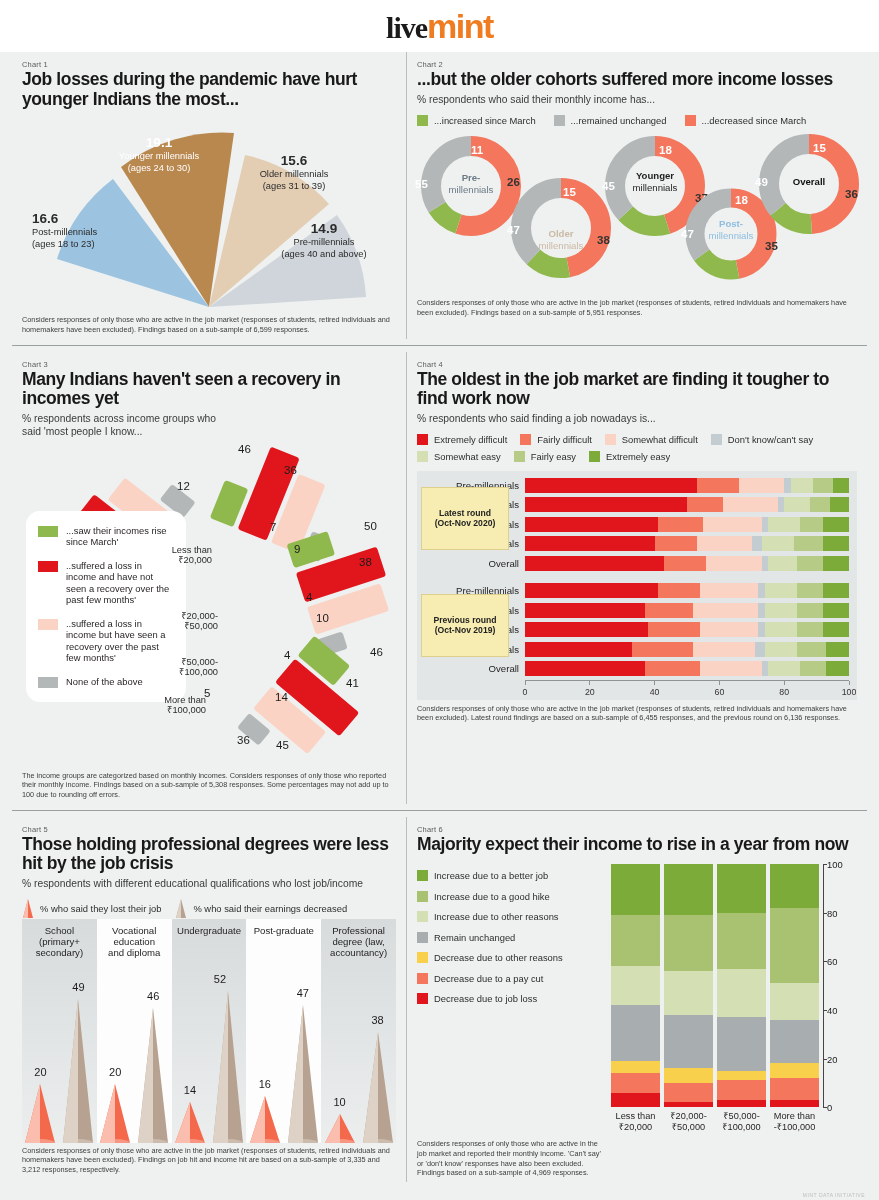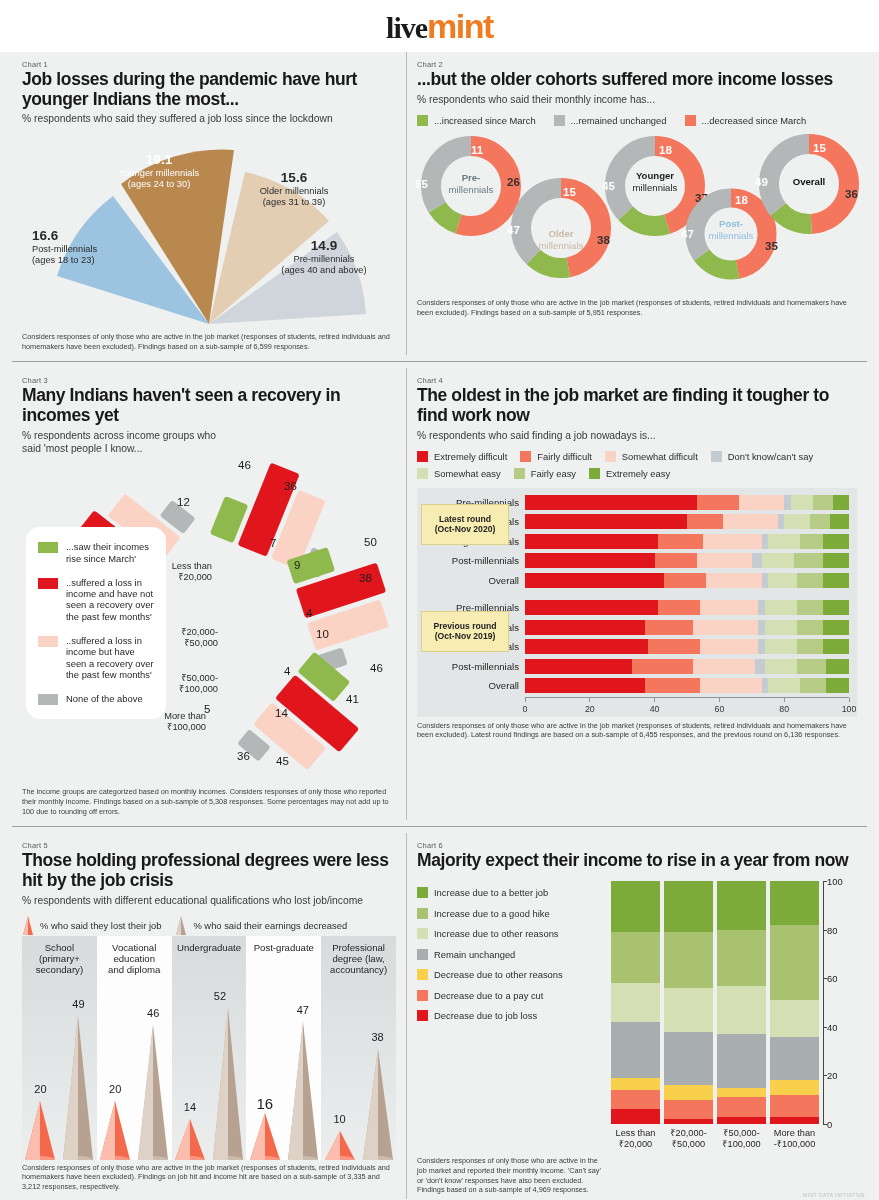--- a/index.html
+++ b/index.html
@@ -35,36 +35,36 @@
 
   
   .donuts { position:relative; height:170px; }
   .donut { position:absolute; }
   .dlab { position:absolute; text-align:center; font-size:9.6px; line-height:1.18; }
   .dnum { position:absolute; font-size:11.5px; font-weight:700; }
 
   
   .rose { position:relative; height:330px; }
   .rose svg { position:absolute; left:0; top:0; }
-  .rlegend { position:absolute; left:4px; top:72px; width:140px; background:#fff;
+  .rlegend { position:absolute; left:4px; top:72px; width:160px; background:#fff;
              border-radius:14px; padding:14px 12px; }
   .rlegend .item { display:flex; gap:8px; margin-bottom:13px; font-size:9.4px; line-height:1.2; }
   .rlegend .item:last-child{margin-bottom:0}
   .rlegend .sw2 { width:20px; height:11px; flex:none; margin-top:1px; }
   .rlab { position:absolute; font-size:9.3px; line-height:1.18; text-align:right; color:#2b2b2b;}
   .rnum { position:absolute; font-size:11.5px; color:#1c1c1c; }
 
   
   .c4plot { position:relative; background:#e3e6e6; padding:6px 0 0 0; }
   .barrow { display:flex; align-items:center; height:17px; margin-bottom:2.5px; }
   .barlbl { width:108px; text-align:right; padding-right:6px; font-size:9.6px; color:#1f1f1f; }
   .bar { flex:1; display:flex; height:15px; margin-right:8px; }
   .bar span { display:block; height:100%; }
   .callout { position:absolute; left:4px; width:88px; background:#f7edb2; border:1px solid #ded08a;
-             font-size:8.6px; line-height:1.25; padding:9px 5px; text-align:center; font-weight:700; color:#222;}
+             font-size:8.6px; line-height:1.25; padding:20px 5px; text-align:center; font-weight:700; color:#222;}
   .callout:after{content:"";position:absolute;right:-10px;top:50%;margin-top:-10px;border:10px solid transparent;border-left-color:#f7edb2;}
   .axis4 { display:flex; margin-left:108px; margin-right:8px; position:relative; height:16px; }
   .axis4 .t { position:absolute; font-size:8.8px; color:#333; transform:translateX(-50%); top:3px;}
   .axisline { margin-left:108px; margin-right:8px; border-top:1px solid #8e9494; position:relative; height:4px;}
   .axisline i { position:absolute; top:0; width:1px; height:4px; background:#8e9494; }
 
   
   .cones { display:flex; height:224px; position:relative; }
   .conecol { flex:1; position:relative; }
   .conecol .cap { position:absolute; top:0; left:0; right:0; text-align:center; font-size:9.6px;
@@ -95,21 +95,20 @@
     <span class="live">live</span><span class="mint">mint</span>
   </div>
 </div>
 
 <div class="sheet">
 <div class="grid">
 
   <div class="panel">
     <div class="chartno">Chart 1</div>
     <h2>Job losses during the pandemic have hurt younger Indians the most...</h2>
-    <div class="sub">% respondents who said they suffered a job loss since the lockdown</div>
     <div class="fanwrap">
       <svg width="374" height="200" viewBox="0 0 374 200">
         <g transform="translate(187,196)">
           <path fill="#9cc3e0" d="M0,0 L-152,-48 A160,160 0 0 1 -96,-128 Z"></path>
           <path fill="#b9884f" d="M0,0 L-88,-140 A166,166 0 0 1 25,-174 Z"></path>
           <path fill="#e3cdb3" d="M0,0 L36,-152 A158,158 0 0 1 120,-103 Z"></path>
           <path fill="#cfd5da" d="M0,0 L128,-92 A158,158 0 0 1 157,-10 Z"></path>
         </g>
       </svg>
       <div class="fanlbl" style="left:10px; top:100px; width:140px; text-align:left;">
@@ -624,21 +623,21 @@
                   <polygon points="17,0 17,152 2,152" fill="#ded1c6"></polygon>
                   <ellipse cx="17" cy="152" rx="15" ry="4" fill="#ded1c6" opacity="0.55"></ellipse>
                 </svg>
               </div>
             </div>
           </div>
           <div class="conecol light">
             <div class="cap">Post-graduate</div>
             <div style="position: absolute; bottom: 0px; left: 0px; right: 0px; height: 200px; display: flex; align-items: flex-end; justify-content: center; gap: 4px;">
               <div style="position: relative; width: 34px; height: 65px;">
-                <div style="position:absolute;top:0;left:0;right:0;text-align:center;font-size:15px;color:#1c1c1c;">16</div>
+                <div style="position:absolute;top:0;left:0;right:0;text-align:center;font-size:11px;color:#1c1c1c;">16</div>
                 <svg width="34" height="47" style="position:absolute;bottom:0;left:0;">
                   <polygon points="17,0 32,47 2,47" fill="#f4694c"></polygon>
                   <polygon points="17,0 17,47 2,47" fill="#fbbdad"></polygon>
                   <ellipse cx="17" cy="47" rx="15" ry="4" fill="#fbbdad" opacity="0.55"></ellipse>
                 </svg>
               </div>
               <div style="position: relative; width: 34px; height: 156px;">
                 <div style="position:absolute;top:0;left:0;right:0;text-align:center;font-size:11px;color:#1c1c1c;">47</div>
                 <svg width="34" height="138" style="position:absolute;bottom:0;left:0;">
                   <polygon points="17,0 32,138 2,138" fill="#b7a291"></polygon>

